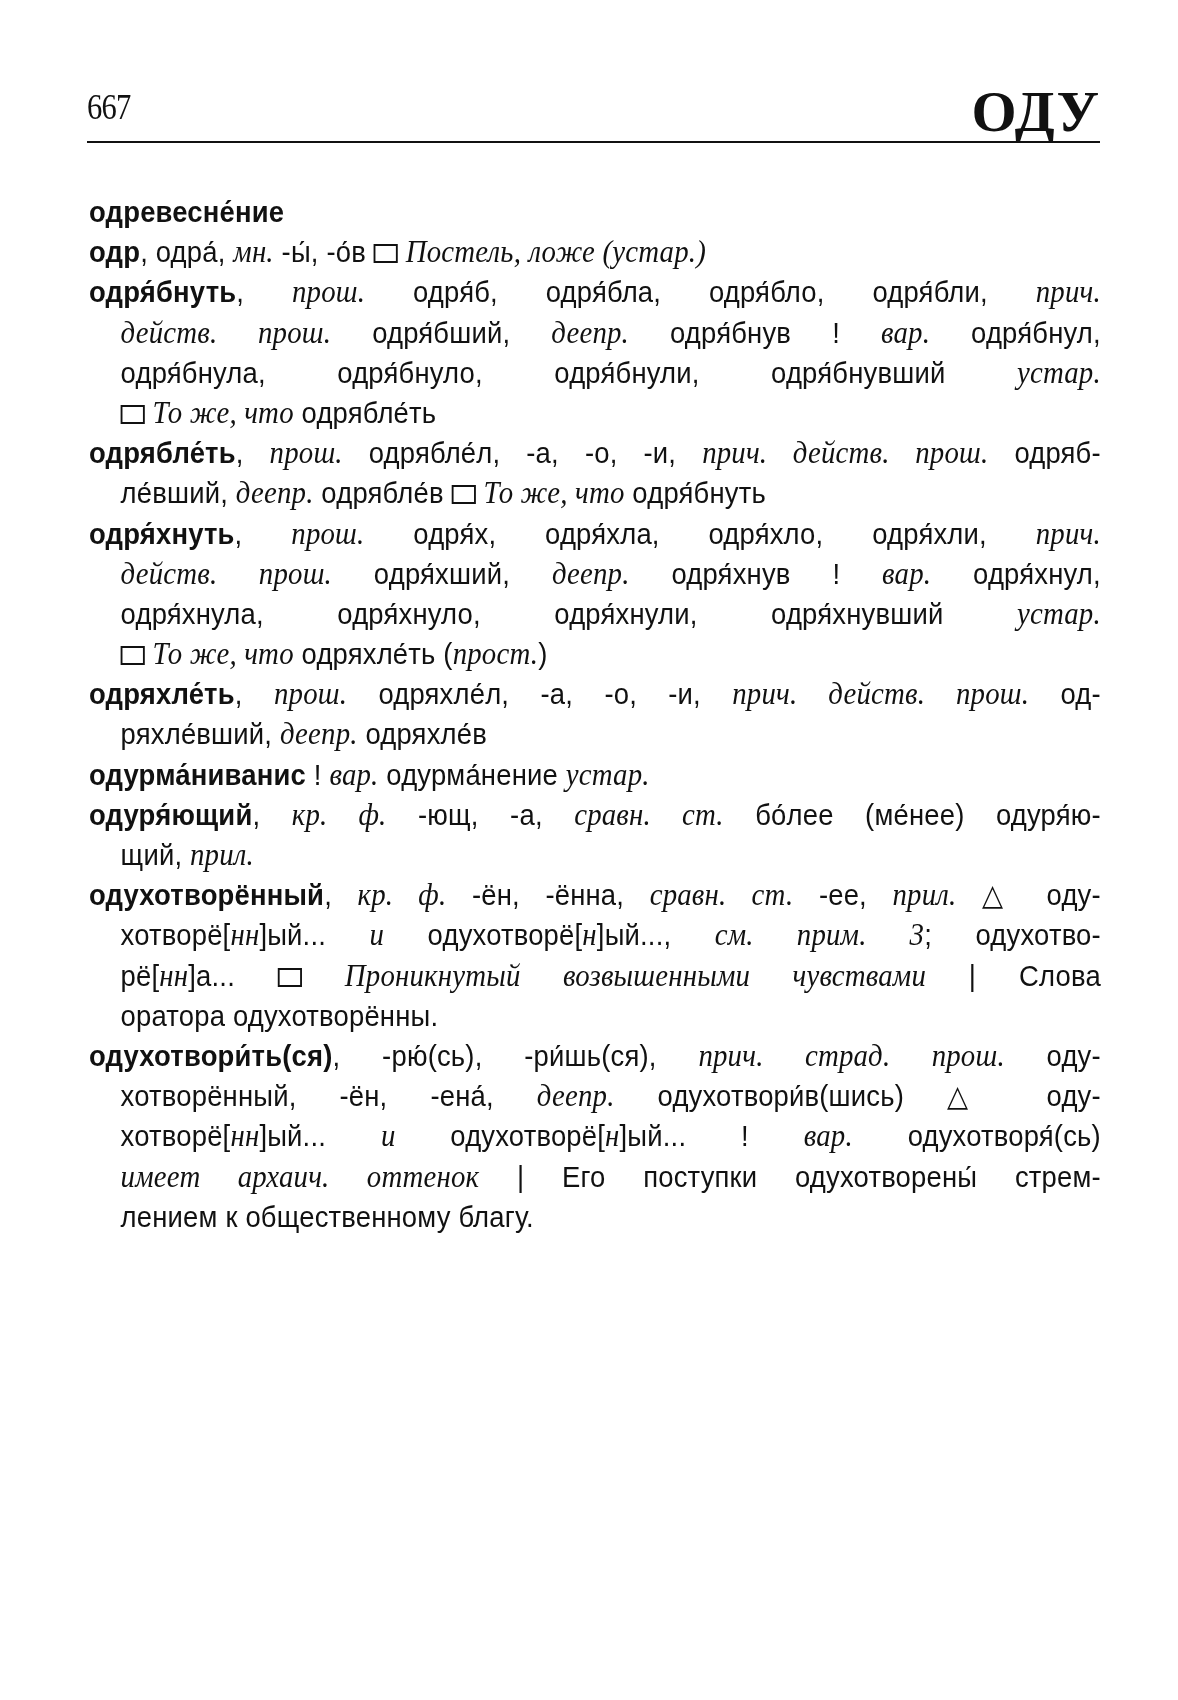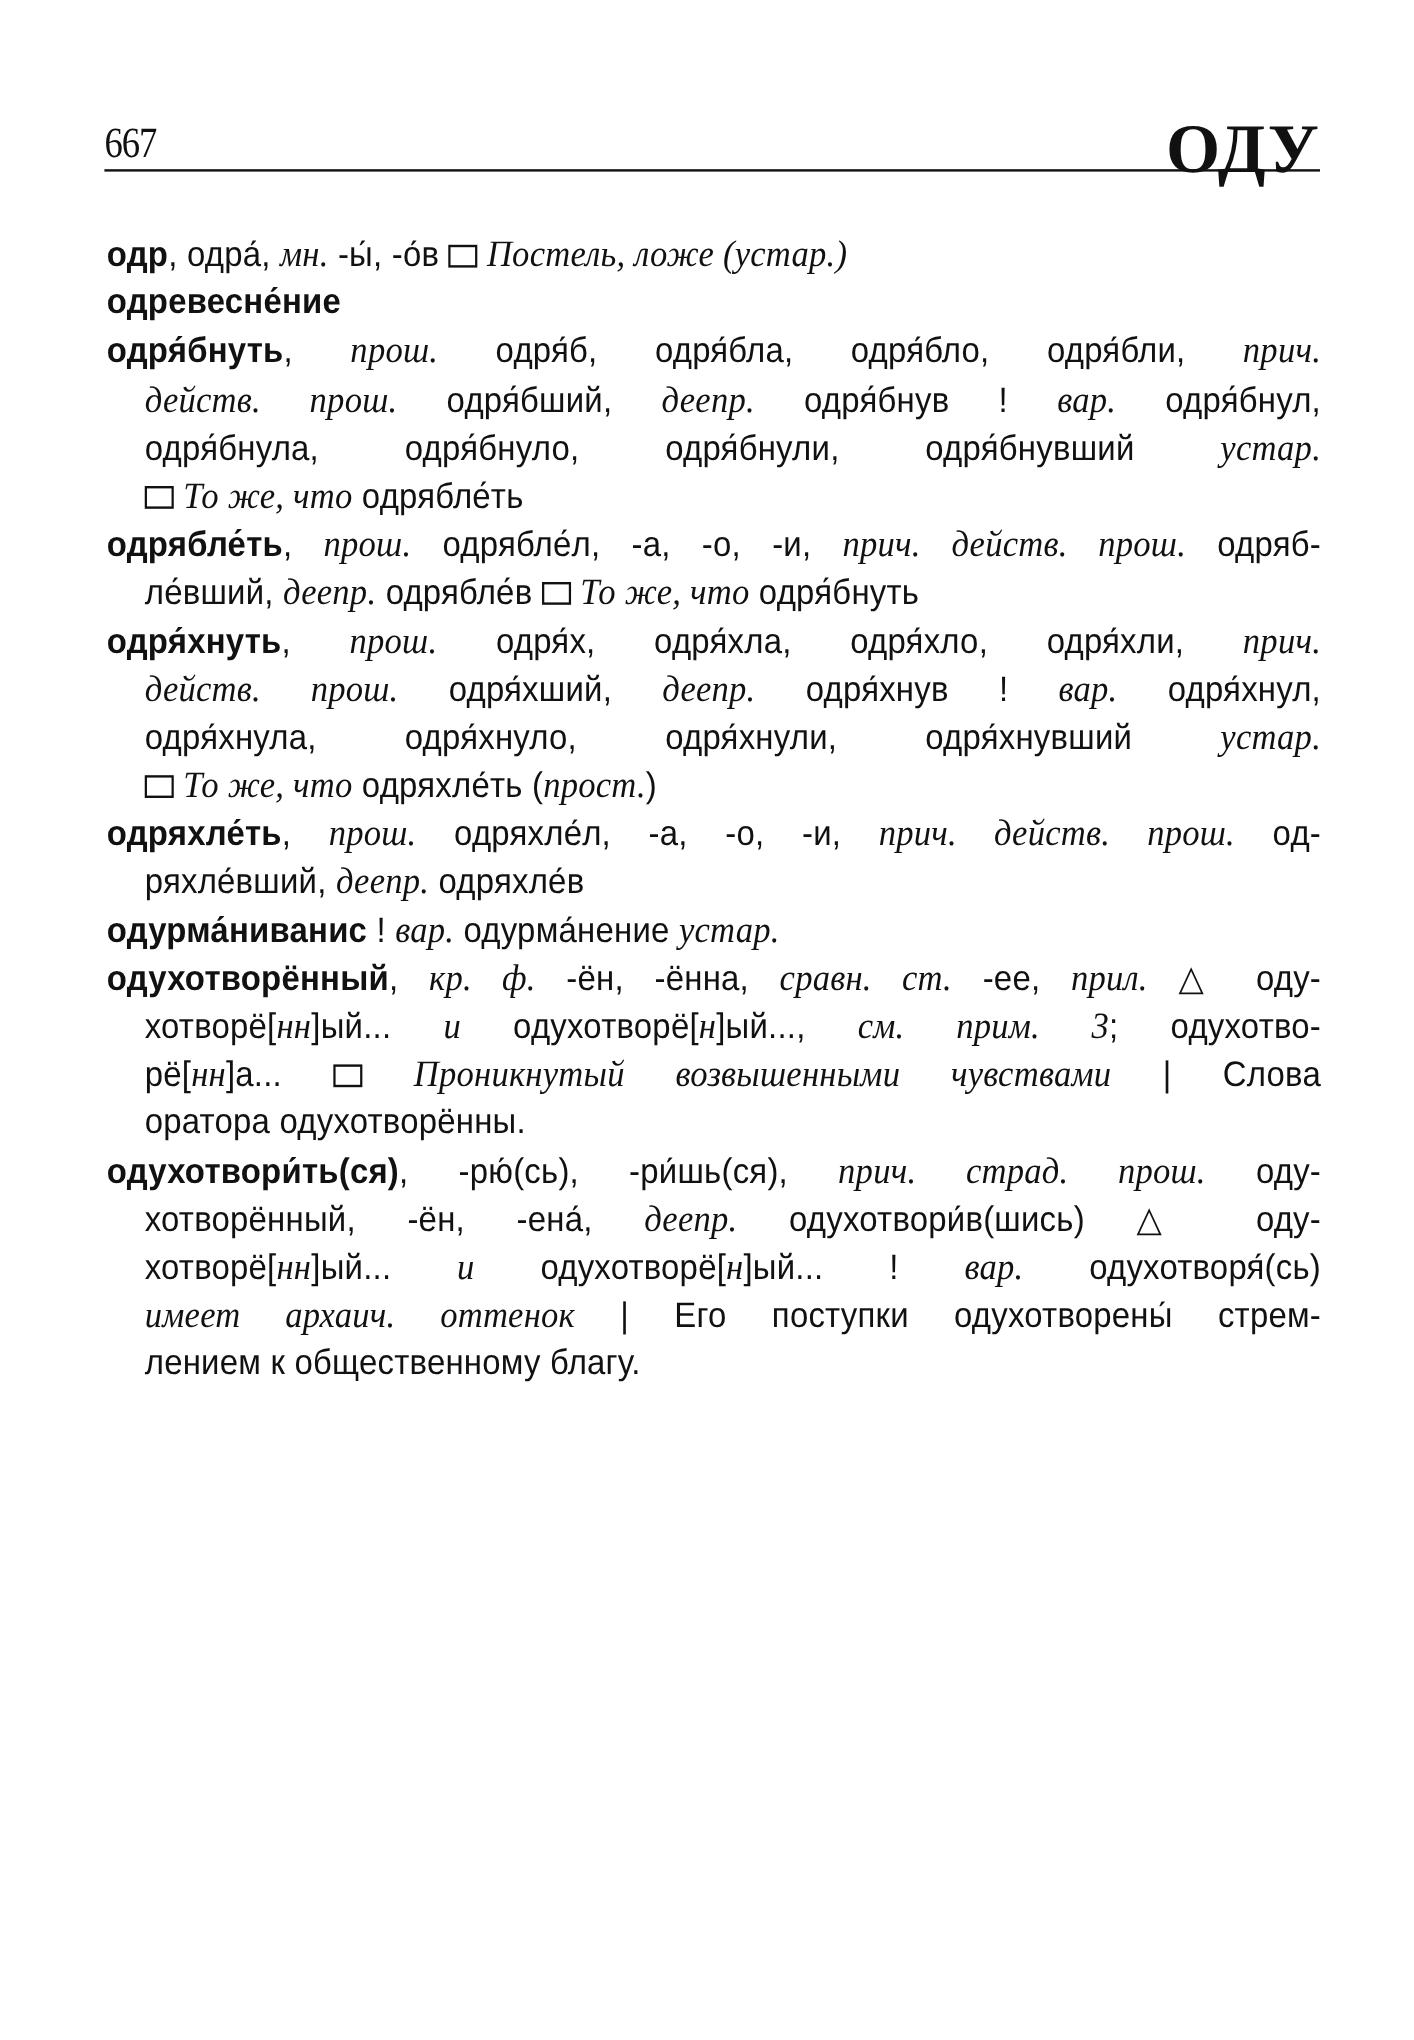--- a/index.html
+++ b/index.html
@@ -1,17 +1,17 @@
 <!DOCTYPE html>
 <html><head>
 <meta charset="utf-8">
 <style>
   html, body { margin: 0; padding: 0; background: #ffffff; }
   body { width: 1178px; height: 1700px; position: relative; overflow: hidden; color: #111; font-family: "Liberation Serif", serif; }
-  .header { position: absolute; left: 87px; top: 90px; width: 1013px; height: 58px; }
+  .header { position: absolute; left: 87px; top: 78px; width: 1013px; height: 58px; }
   .page-num { position: absolute; left: 0; top: 8px; font-size: 36px; font-family: "Liberation Serif", serif; letter-spacing: -1px; transform: scaleX(0.85); transform-origin: left; }
   .running-head { position: absolute; right: 0; top: 0; font-size: 58px; font-weight: bold; font-family: "Liberation Serif", serif; letter-spacing: 1px; }
   .rule { position: absolute; left: 87px; top: 141px; width: 1013px; height: 2px; background: #111; }
   .entries { position: absolute; left: 89px; top: 192px; width: 1012px; }
   .line { height: 40.2px; line-height: 40.2px; font-size: 29.5px; white-space: nowrap; font-family: "Liberation Sans", sans-serif; letter-spacing: 0.2px; transform: scaleX(0.93); transform-origin: left; }
   .line.cont { padding-left: 34px; }
   .line.just { text-align-last: justify; text-align: justify; width: 1088px; }
   .line.cont.just { width: 1054px; }
   .seg-b { font-weight: bold; }
   .seg-i { font-style: italic; font-family: "Liberation Serif", serif; font-size: 31px; }
@@ -21,24 +21,24 @@
 <body>
 
 <div class="header">
   <span class="page-num">667</span>
   <span class="running-head">ОДУ</span>
 </div>
 <div class="rule"></div>
 
 <div class="entries" id="entries">
     <div>
-      <div class="line"><span class="seg-b">одр</span><span class="seg-r">, одра́, </span><span class="seg-i">мн.</span><span class="seg-r"> -ы́, -о́в </span><span class="seg-sym"></span><span class="seg-r">  </span><span class="seg-i">Постель, ложе (устар.)</span></div>
+      <div class="line"><span class="seg-b">одревесне́ние</span></div>
     </div>
     <div>
-      <div class="line"><span class="seg-b">одревесне́ние</span></div>
+      <div class="line"><span class="seg-b">одр</span><span class="seg-r">, одра́, </span><span class="seg-i">мн.</span><span class="seg-r"> -ы́, -о́в </span><span class="seg-sym"></span><span class="seg-r">  </span><span class="seg-i">Постель, ложе (устар.)</span></div>
     </div>
     <div>
       <div class="line just"><span class="seg-b">одря́бнуть</span><span class="seg-r">, </span><span class="seg-i">прош.</span><span class="seg-r"> одря́б, одря́бла, одря́бло, одря́бли, </span><span class="seg-i">прич.</span></div>
       <div class="line cont just"><span class="seg-i">действ. прош.</span><span class="seg-r"> одря́бший, </span><span class="seg-i">деепр.</span><span class="seg-r"> одря́бнув ! </span><span class="seg-i">вар.</span><span class="seg-r"> одря́бнул,</span></div>
       <div class="line cont just"><span class="seg-r">одря́бнула, одря́бнуло, одря́бнули, одря́бнувший </span><span class="seg-i">устар.</span></div>
       <div class="line cont"><span class="seg-sym"></span><span class="seg-r">  </span><span class="seg-i">То же, что</span><span class="seg-r"> одрябле́ть</span></div>
     </div>
     <div>
       <div class="line just"><span class="seg-b">одрябле́ть</span><span class="seg-r">, </span><span class="seg-i">прош.</span><span class="seg-r"> одрябле́л, -а, -о, -и, </span><span class="seg-i">прич. действ. прош.</span><span class="seg-r"> одряб-</span></div>
       <div class="line cont"><span class="seg-r">ле́вший, </span><span class="seg-i">деепр.</span><span class="seg-r"> одрябле́в </span><span class="seg-sym"></span><span class="seg-r">  </span><span class="seg-i">То же, что</span><span class="seg-r"> одря́бнуть</span></div>
@@ -50,20 +50,24 @@
       <div class="line cont"><span class="seg-sym"></span><span class="seg-r">  </span><span class="seg-i">То же, что</span><span class="seg-r"> одряхле́ть (</span><span class="seg-i">прост.</span><span class="seg-r">)</span></div>
     </div>
     <div>
       <div class="line just"><span class="seg-b">одряхле́ть</span><span class="seg-r">, </span><span class="seg-i">прош.</span><span class="seg-r"> одряхле́л, -а, -о, -и, </span><span class="seg-i">прич. действ. прош.</span><span class="seg-r"> од-</span></div>
       <div class="line cont"><span class="seg-r">ряхле́вший, </span><span class="seg-i">деепр.</span><span class="seg-r"> одряхле́в</span></div>
     </div>
     <div>
       <div class="line"><span class="seg-b">одурма́ниванис</span><span class="seg-r"> ! </span><span class="seg-i">вар.</span><span class="seg-r"> одурма́нение </span><span class="seg-i">устар.</span></div>
     </div>
     <div>
+      <div class="line just"><span class="seg-b">одуря́ющий</span><span class="seg-r">, </span><span class="seg-i">кр. ф.</span><span class="seg-r"> -ющ, -а, </span><span class="seg-i">сравн. ст.</span><span class="seg-r"> бо́лее (ме́нее) одуря́ю-</span></div>
+      <div class="line cont"><span class="seg-r">щий, </span><span class="seg-i">прил.</span></div>
+    </div>
+    <div>
       <div class="line just"><span class="seg-b">одухотворённый</span><span class="seg-r">, </span><span class="seg-i">кр. ф.</span><span class="seg-r"> -ён, -ённа, </span><span class="seg-i">сравн. ст.</span><span class="seg-r"> -ее, </span><span class="seg-i">прил.</span><span class="seg-r"> △ оду-</span></div>
       <div class="line cont just"><span class="seg-r">хотворё[</span><span class="seg-i">нн</span><span class="seg-r">]ый... </span><span class="seg-i">и</span><span class="seg-r"> одухотворё[</span><span class="seg-i">н</span><span class="seg-r">]ый..., </span><span class="seg-i">см. прим. 3</span><span class="seg-r">; одухотво-</span></div>
       <div class="line cont just"><span class="seg-r">рё[</span><span class="seg-i">нн</span><span class="seg-r">]а... </span><span class="seg-sym"></span><span class="seg-r">  </span><span class="seg-i">Проникнутый возвышенными чувствами</span><span class="seg-r"> | Слова</span></div>
       <div class="line cont"><span class="seg-r">оратора одухотворённы.</span></div>
     </div>
     <div>
       <div class="line just"><span class="seg-b">одухотвори́ть(ся)</span><span class="seg-r">, -рю́(сь), -ри́шь(ся), </span><span class="seg-i">прич. страд. прош.</span><span class="seg-r"> оду-</span></div>
       <div class="line cont just"><span class="seg-r">хотворённый, -ён, -ена́, </span><span class="seg-i">деепр.</span><span class="seg-r"> одухотвори́в(шись) △ оду-</span></div>
       <div class="line cont just"><span class="seg-r">хотворё[</span><span class="seg-i">нн</span><span class="seg-r">]ый... </span><span class="seg-i">и</span><span class="seg-r"> одухотворё[</span><span class="seg-i">н</span><span class="seg-r">]ый... ! </span><span class="seg-i">вар.</span><span class="seg-r"> одухотворя́(сь)</span></div>
       <div class="line cont just"><span class="seg-i">имеет архаич. оттенок</span><span class="seg-r"> | Его поступки одухотворены́ стрем-</span></div>

